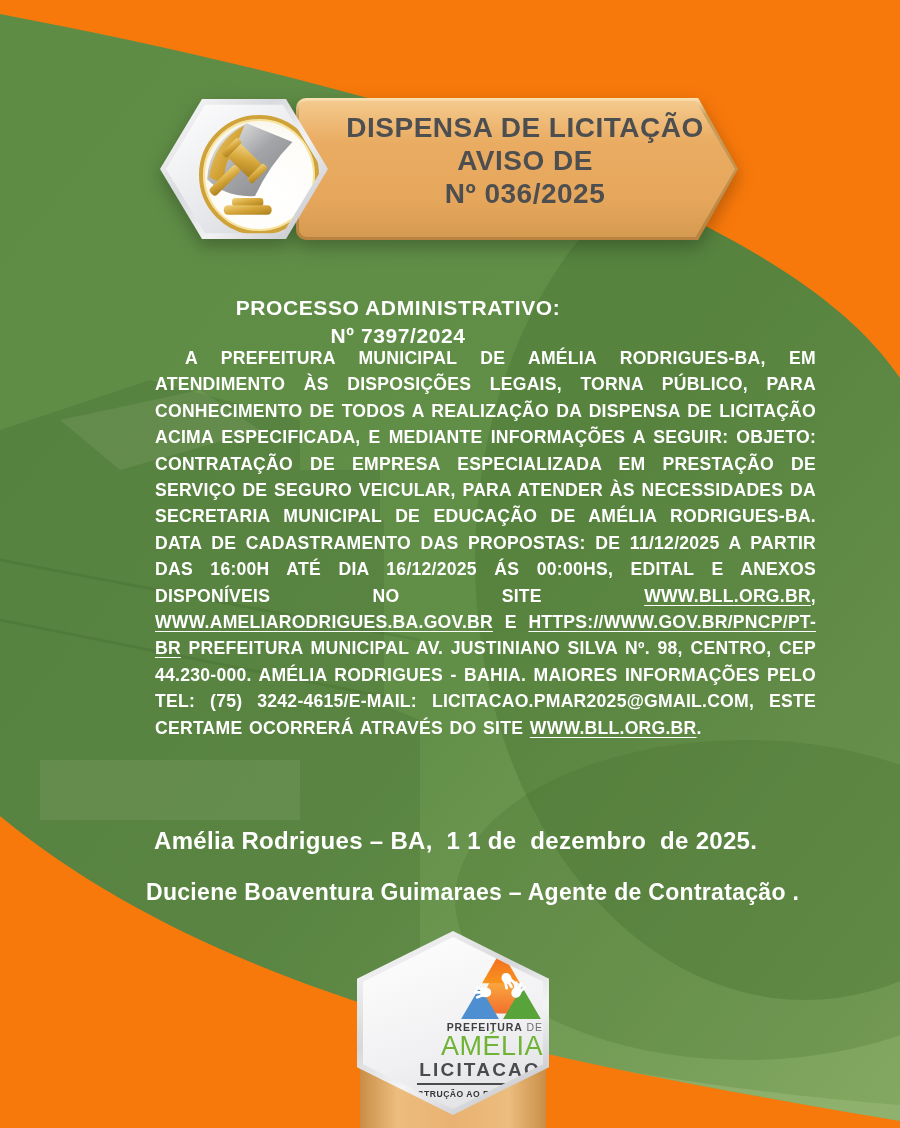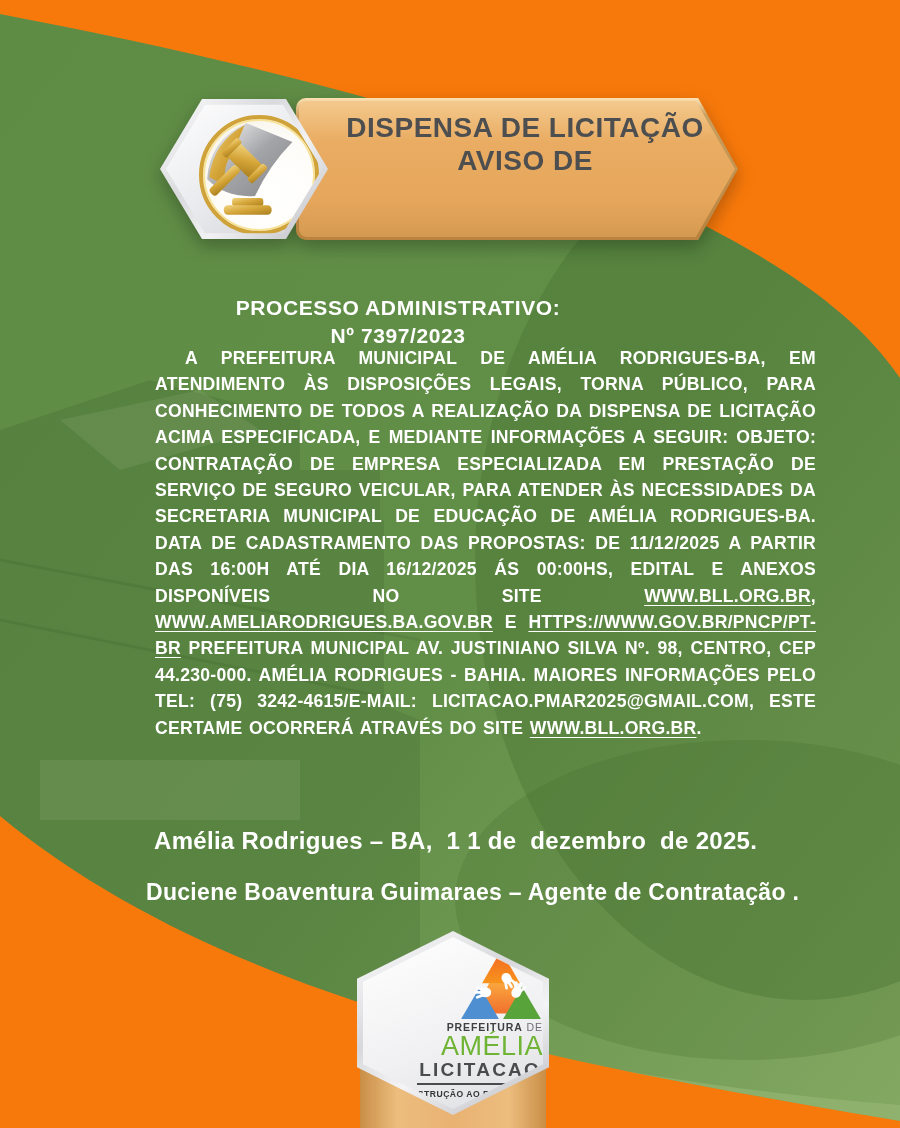--- a/index.html
+++ b/index.html
@@ -103,20 +103,21 @@
         <path d="M460 1040 Q 700 1090 900 1105 L 900 1121 Q 690 1095 505 1044 Z" fill="#9DBB7B" opacity="0.5"></path>
       </g>
     </g>
   </svg>
 
   <div class="banner-group">
     <div class="banner-bar"></div>
     <div class="banner-text">
       <div>DISPENSA DE LICITAÇÃO</div>
       <div>AVISO DE</div>
+      <div>Nº 036/2025</div>
     </div>
     <div class="badge-hex">
       <div class="badge-hex-inner">
         <div class="badge-circle">
           <svg width="104" height="104" viewBox="0 0 100 100">
             <defs>
               <linearGradient id="goldg" x1="0" y1="0" x2="1" y2="1">
                 <stop offset="0" stop-color="#F2D37E"></stop>
                 <stop offset="0.5" stop-color="#D4A437"></stop>
                 <stop offset="1" stop-color="#A97F1F"></stop>
@@ -140,21 +141,21 @@
               <rect x="20" y="83" width="46" height="9" rx="4"></rect>
             </g>
           </svg>
         </div>
       </div>
     </div>
   </div>
 
   <div class="notice-heading">
     <div>PROCESSO ADMINISTRATIVO:</div>
-    <div>Nº 7397/2023</div>
+    <div>Nº 7397/2024</div>
   </div>
 
   <p class="notice-body"><span>A PREFEITURA MUNICIPAL DE AMÉLIA RODRIGUES-BA, EM ATENDIMENTO ÀS DISPOSIÇÕES LEGAIS, TORNA PÚBLICO, PARA CONHECIMENTO DE TODOS A REALIZAÇÃO DA DISPENSA DE LICITAÇÃO ACIMA ESPECIFICADA, E MEDIANTE INFORMAÇÕES A SEGUIR: OBJETO: CONTRATAÇÃO DE EMPRESA ESPECIALIZADA EM PRESTAÇÃO DE SERVIÇO DE SEGURO VEICULAR, PARA ATENDER ÀS NECESSIDADES DA SECRETARIA MUNICIPAL DE EDUCAÇÃO DE AMÉLIA RODRIGUES-BA. DATA DE CADASTRAMENTO DAS PROPOSTAS: DE 11/12/2025 A PARTIR DAS 16:00H ATÉ DIA 16/12/2025 ÁS 00:00HS, EDITAL E ANEXOS DISPONÍVEIS NO SITE </span><span class="link">WWW.BLL.ORG.BR</span><span>, </span><span class="link">WWW.AMELIARODRIGUES.BA.GOV.BR</span><span> E </span><span class="link">HTTPS://WWW.GOV.BR/PNCP/PT-BR</span><span> PREFEITURA MUNICIPAL AV. JUSTINIANO SILVA Nº. 98, CENTRO, CEP 44.230-000. AMÉLIA RODRIGUES - BAHIA. MAIORES INFORMAÇÕES PELO TEL: (75) 3242-4615/E-MAIL: LICITACAO.PMAR2025@GMAIL.COM, ESTE CERTAME OCORRERÁ ATRAVÉS DO SITE </span><span class="link">WWW.BLL.ORG.BR</span><span>.</span></p>
 
   <div class="date-line">Amélia Rodrigues – BA,  1 1 de  dezembro  de 2025.</div>
   <div class="sign-line">Duciene Boaventura Guimaraes – Agente de Contratação .</div>
 
   <div class="ribbon"></div>
   <div class="seal-hex">
     <div class="seal-hex-inner">

